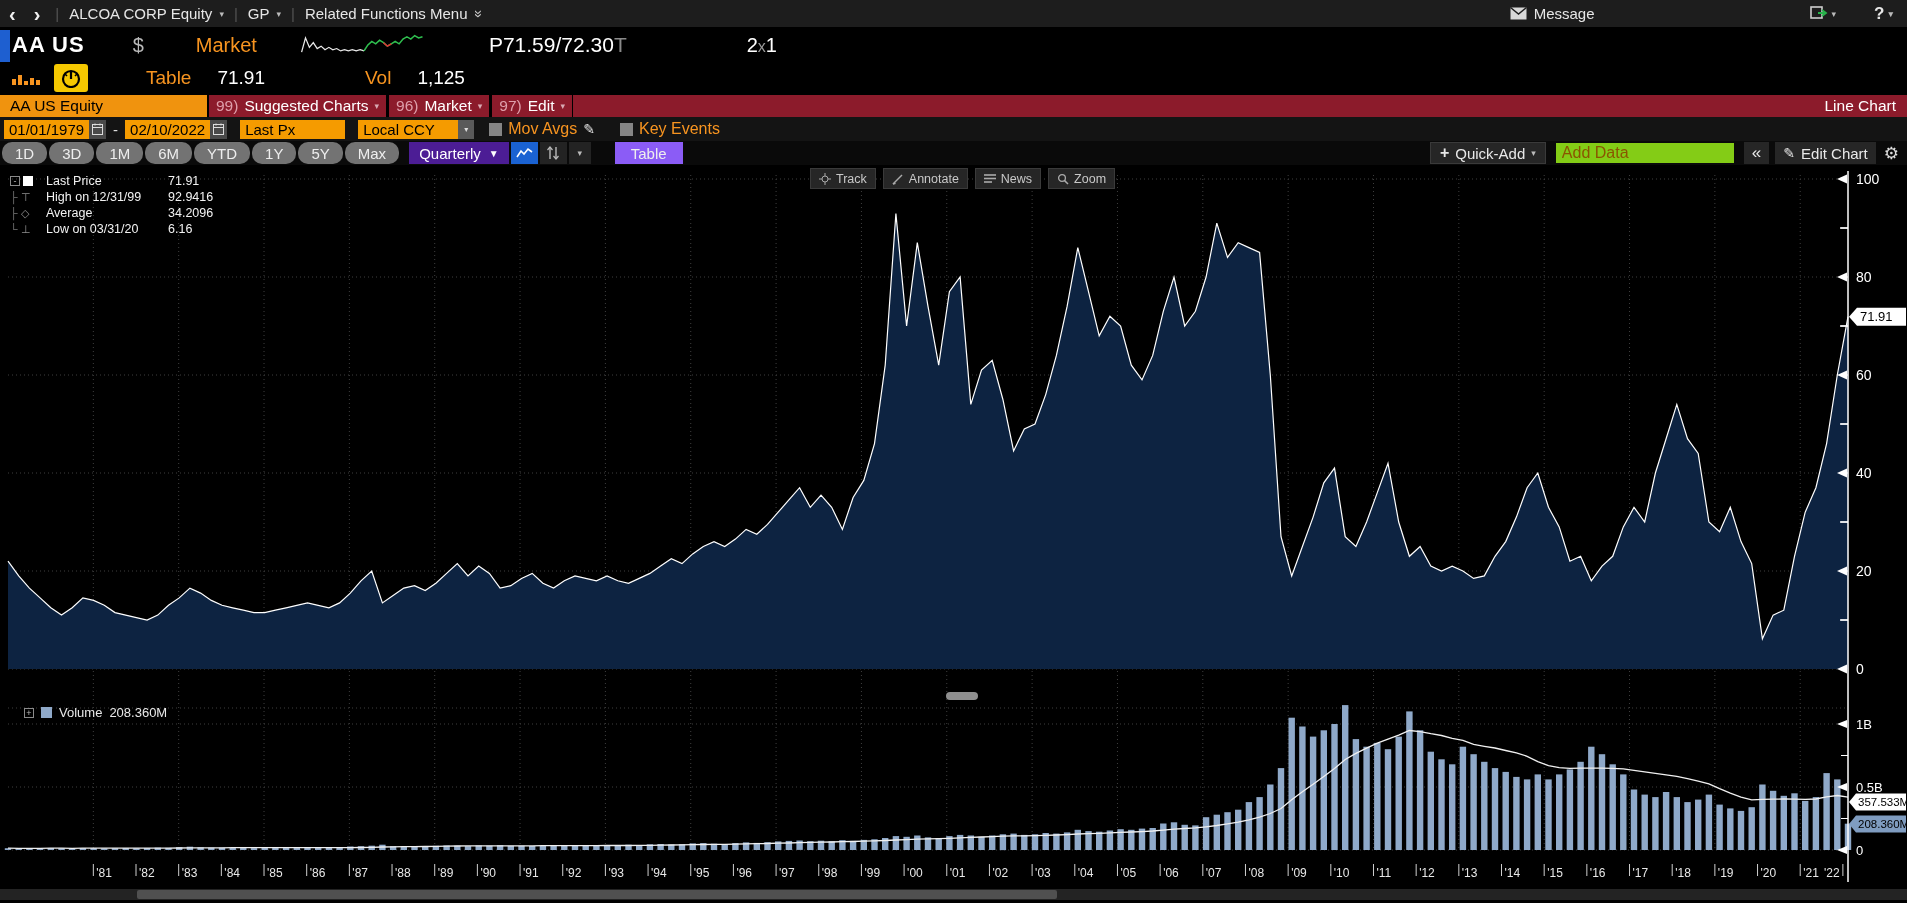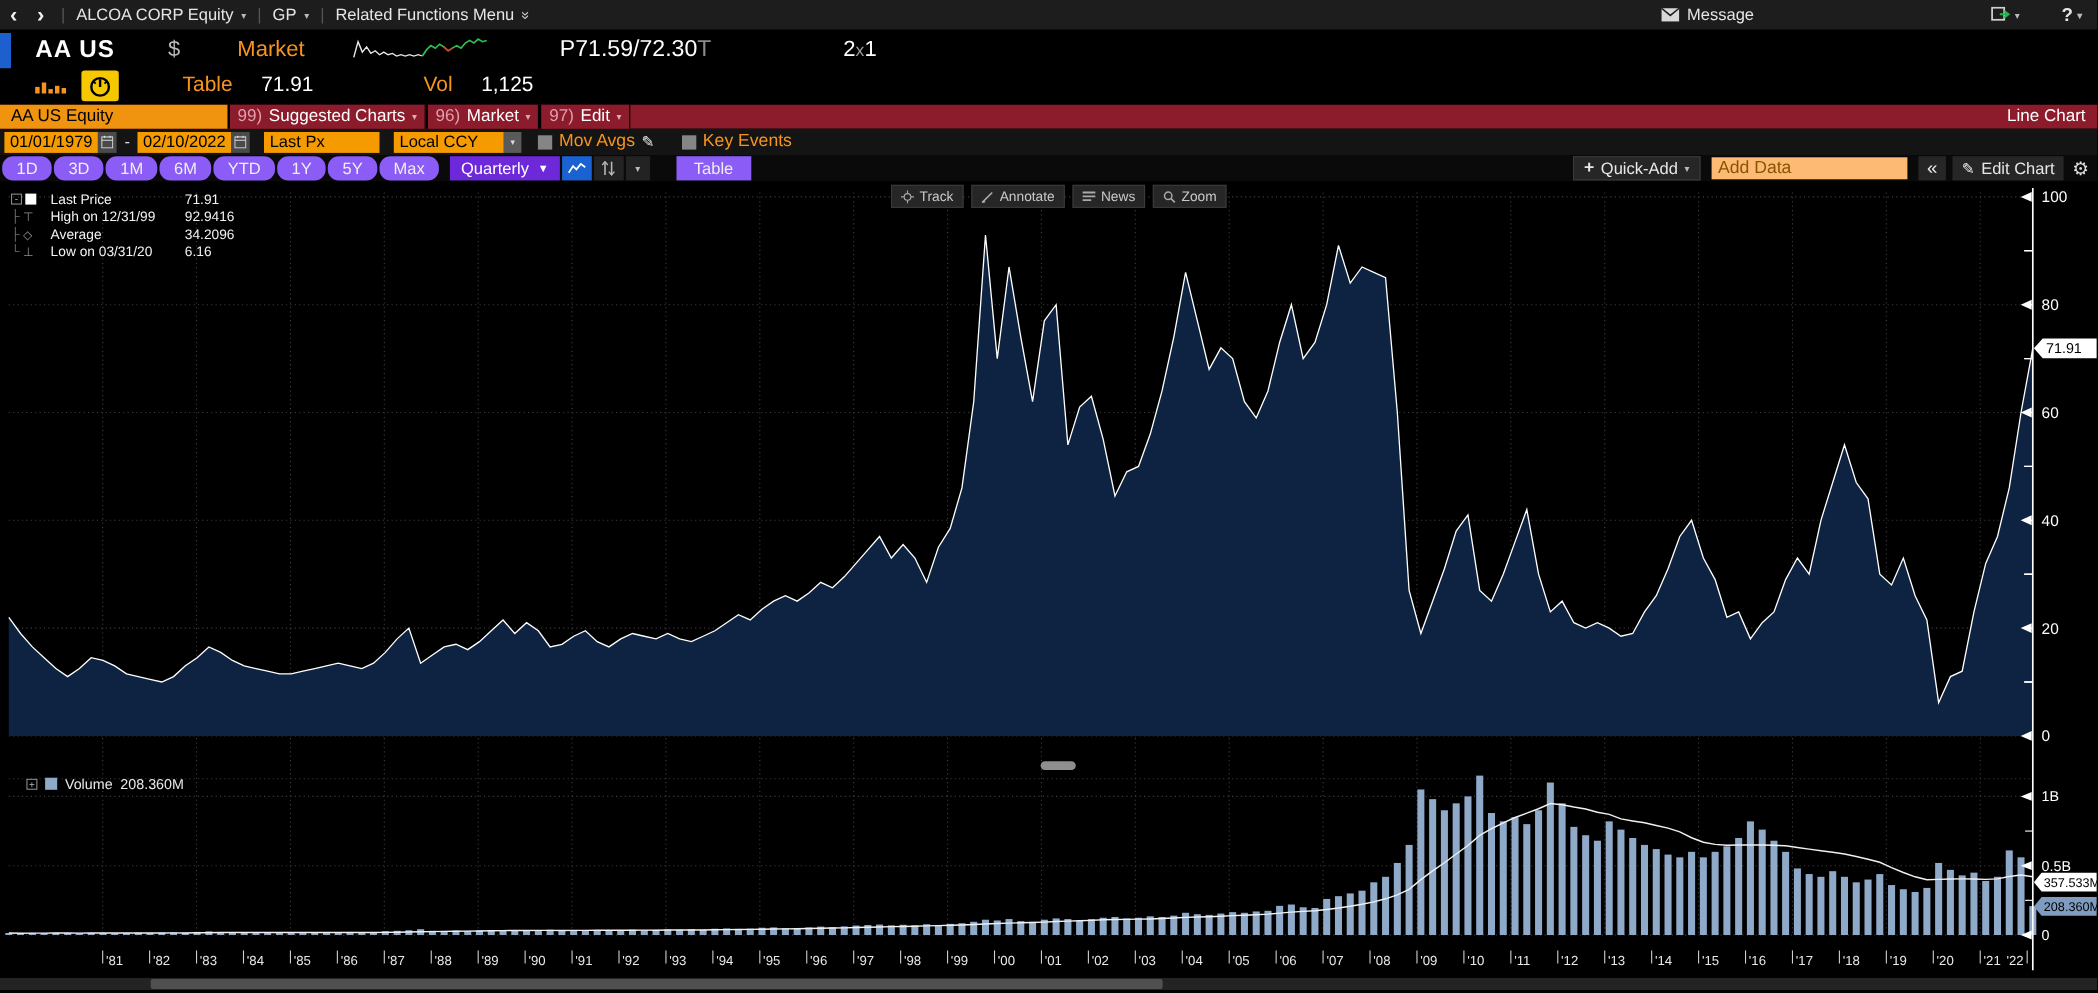--- a/index.html
+++ b/index.html
@@ -15,21 +15,21 @@
   .caret { font-size:9px; color:#bbb; }
   .dbl-chev { display:inline-block; transform:rotate(90deg); font-size:14px; color:#ccc; }
   .tb-right { margin-left:auto; display:flex; align-items:center; }
   .msg-group { display:flex; align-items:center; gap:7px; margin-right:215px;justify-content:space-between; }
   .win-group { display:flex; align-items:center; gap:4px; margin-right:38px; }
   .help-group { display:flex; align-items:center; gap:4px; margin-right:14px; font-weight:bold; font-size:17px; }
 
   
   .secpanel { height:68px; background:#000; position:relative; display:flex; }
   .blue-tag { position:absolute; left:0; top:3px; width:10px; height:32px; background:#1e5fd0; }
-  .sec-rows { padding-left:32px; width:100%; }
+  .sec-rows { padding-left:12px; width:100%; }
   .sec-row1 { display:flex; align-items:center; height:36px; }
   .sec-row2 { display:flex; align-items:center; height:30px; }
   .ticker { color:#fff; font-size:22px; font-weight:bold; letter-spacing:1px; margin-right:48px;}
   .ccy { color:#b9b9b9; font-size:20px; margin-right:52px; }
   .mkt { color:#f79420; font-size:20px; margin-right:42px; }
   .spark { margin-right:60px; }
   .quote { color:#fff; font-size:21px; }
   .quote .dim { color:#8a8a8a; }
   .grid-2x1 { color:#fff; font-size:20px; margin-left:120px; }
   .grid-2x1 .dim { color:#9a9a9a; font-size:16px; }
@@ -55,30 +55,30 @@
   .field-join { display:flex; align-items:center;text-align:right; }
   .dash { color:#ddd; }
   .dd-btn { background:#5a5a5a; height:19px; width:16px; color:#ddd; display:flex; align-items:center; justify-content:center; font-size:8px; }
   .chk { width:13px; height:13px; background:#858585; display:inline-block; }
   .o-lbl { color:#f79420; font-size:16px; }
   .pencil { color:#e8e8e8; font-size:14px; }
   .chk-group { display:flex; align-items:center; gap:6px; margin-left:8px; }
 
   
   .periodrow { height:24px; background:#0a0a0a; display:flex; align-items:center; padding-left:2px; font-size:15px; color:#eee; }
-  .ptab { background:#8b5cf6; height:22px; display:flex; align-items:center; justify-content:center; padding:0 13px; margin-right:2px; cursor:default;border-radius:10px;}
-  .interval-btn { background:#6d28d9; color:#fff; height:22px; display:flex; align-items:center; gap:8px; padding:0 10px; margin:0 2px 0 8px; }
+  .ptab { background:#737373; height:22px; display:flex; align-items:center; justify-content:center; padding:0 13px; margin-right:2px; cursor:default;border-radius:10px;}
+  .interval-btn { background:#4c1d95; color:#fff; height:22px; display:flex; align-items:center; gap:8px; padding:0 10px; margin:0 2px 0 8px; }
   .interval-btn .vcaret{ font-size:10px; }
   .icon-btn { background:#232323; height:22px; width:27px; display:flex; align-items:center; justify-content:center; margin-right:2px; }
   .icon-btn.sel { background:#1a62d2; }
   .table-btn { background:#8b5cf6; height:22px; display:flex; align-items:center; padding:0 16px; margin-left:22px; }
   .pr-right { margin-left:auto; display:flex; align-items:center; }
   .qa-btn { background:#262626; border:1px solid #3a3a3a; height:22px; display:flex; align-items:center; gap:6px; padding:0 9px; margin-right:10px; color:#e8e8e8;}
   .qa-btn .plus { font-size:16px; font-weight:bold; }
-  .add-data { width:178px; height:20px; background:#fdba74; border:none; font-size:16px; color:#7a4c00; padding:0 6px; font-family:"Liberation Sans",sans-serif; margin-right:10px; }
+  .add-data { width:178px; height:20px; background:#84cc16; border:none; font-size:16px; color:#7a4c00; padding:0 6px; font-family:"Liberation Sans",sans-serif; margin-right:10px; }
   .add-data::placeholder { color:#8a5500; opacity:1; }
   .sq-btn { background:#262626; height:22px; display:flex; align-items:center; padding:0 8px; margin-right:6px; color:#e8e8e8; font-size:15px;}
   .gear { color:#ddd; font-size:17px; padding:0 8px 0 2px; }
 
   
   .chart-wrap { position:relative; width:1907px; height:735px; background:#000; }
   .legend { position:absolute; left:10px; top:8px; font-size:12.5px; color:#f2f2f2; }
   .legend-row { display:grid; grid-template-columns:36px 122px auto; height:16px; align-items:center; }
   .legend-row .ic { color:#8f8f8f; font-size:11px; display:flex; align-items:center; gap:3px; }
   .legend-row .tree { color:#777; font-size:11px; width:8px; display:inline-block;}

